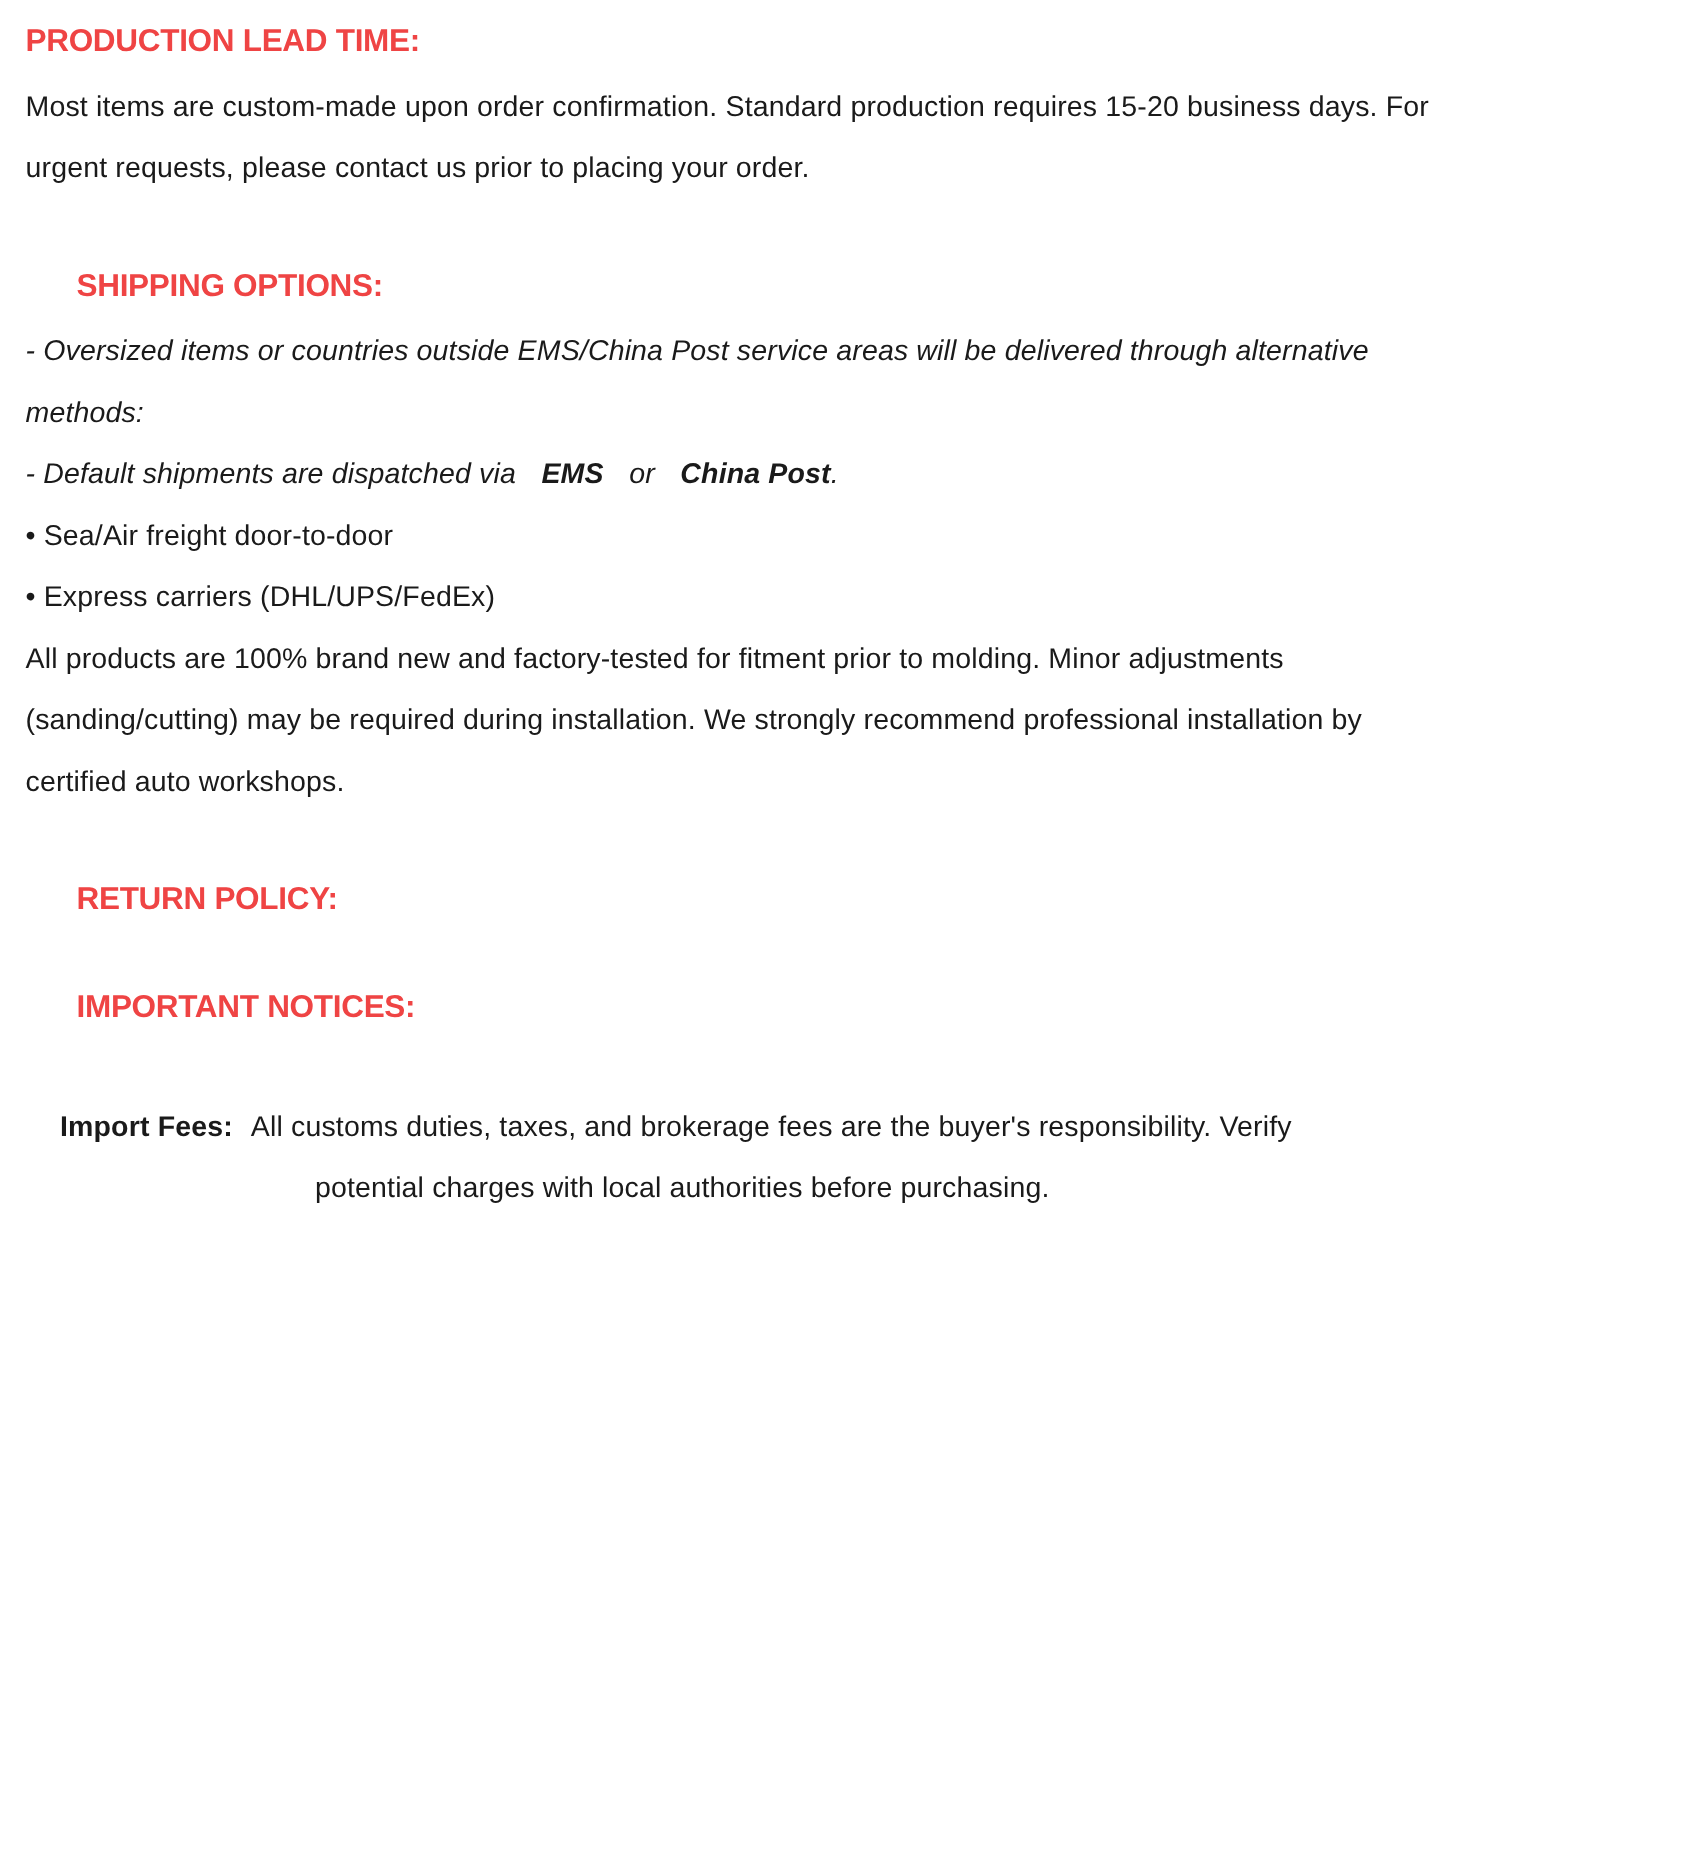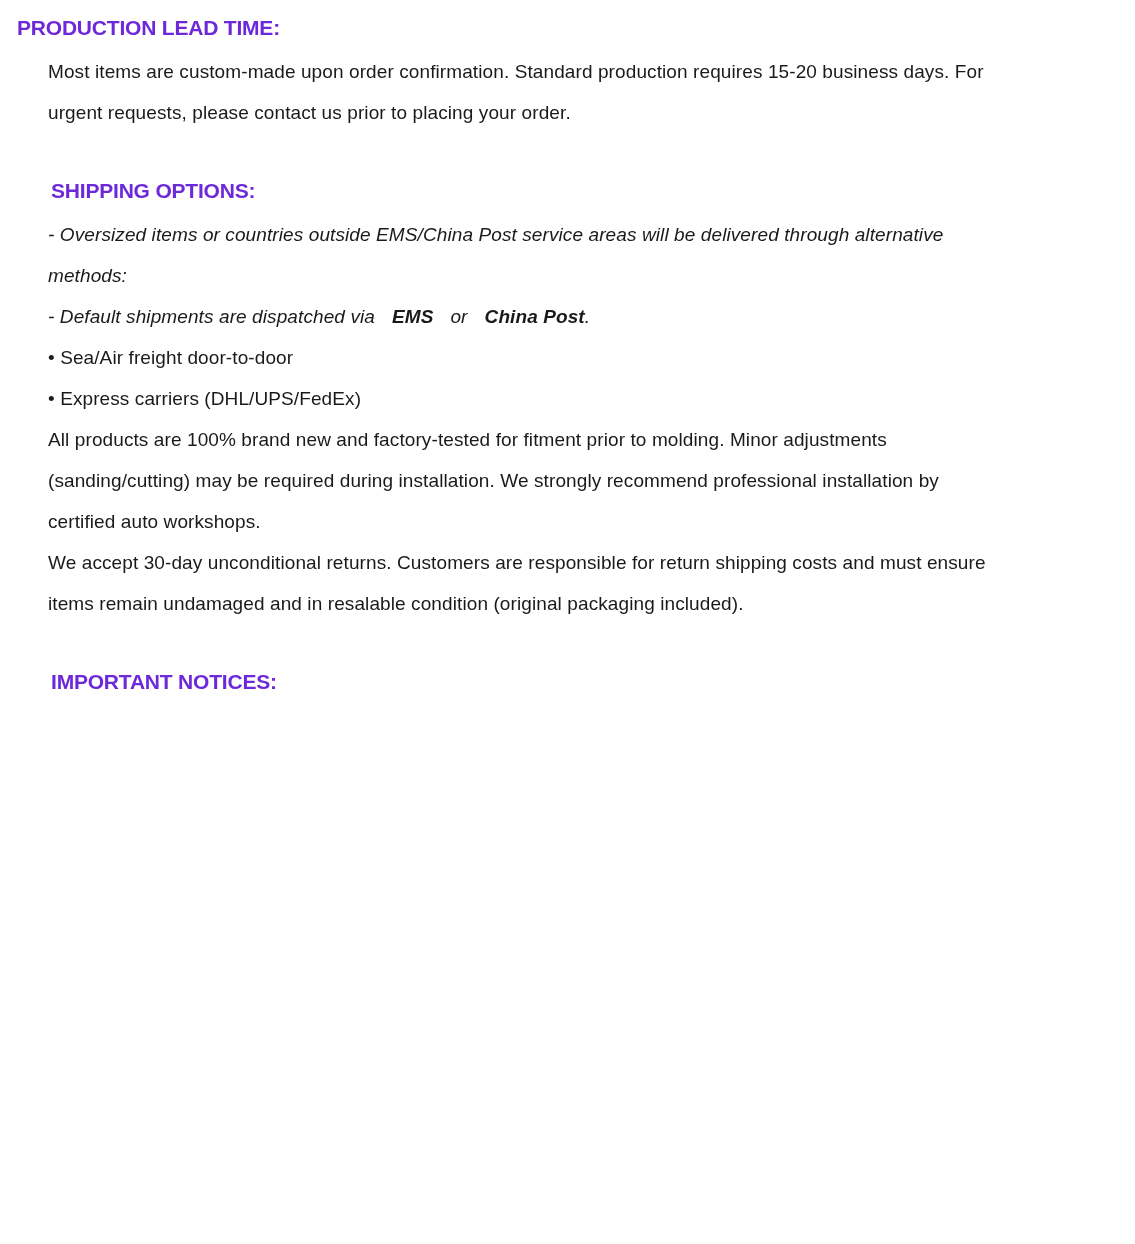--- a/index.html
+++ b/index.html
@@ -15,33 +15,32 @@
     padding: 14px 16px 0 17px;
     background: #ffffff;
     font-family: "Liberation Sans", "DejaVu Sans", sans-serif;
     color: #1a1a1a;
     overflow: hidden;
   }
   h2.heading {
     font-size: 21px;
     line-height: 28px;
     font-weight: 700;
-    color: #6d28d9;
+    color: #ef4444;
     margin: 0 0 9px 0;
     letter-spacing: -0.2px;
   }
   h2.heading.sec {
     margin-top: 44px;
     margin-left: 34px;
   }
   .body {
     font-size: 19px;
     line-height: 41px;
     letter-spacing: 0.1px;
-    margin-left: 31px;
   }
   .lines {
     white-space: pre-line;   
   }
   .italic {
     font-style: italic;
   }
   .bi {
     font-weight: 700;
     font-style: italic;
@@ -75,20 +74,21 @@
   <div class="body italic lines">- Oversized items or countries outside EMS/China Post service areas will be delivered through alternative
 methods:</div>
   <div class="body italic"><span>- Default shipments are dispatched via</span><span class="bi gapboth">EMS</span><span>or</span><span class="bi gapleft">China Post</span><span>.</span></div>
   <div class="body lines">• Sea/Air freight door-to-door
 • Express carriers (DHL/UPS/FedEx)</div>
 
   <div class="body lines">All products are 100% brand new and factory-tested for fitment prior to molding. Minor adjustments
 (sanding/cutting) may be required during installation. We strongly recommend professional installation by
 certified auto workshops.</div>
 
-  <div class="body lines">We accept 30-day unconditional returns. Customers are responsible for return shipping costs and must ensure
-items remain undamaged and in resalable condition (original packaging included).</div>
+  <h2 class="heading sec">RETURN POLICY:</h2>
 
   <h2 class="heading sec">IMPORTANT NOTICES:</h2>
 
+  <div class="body hang mt-import"><span class="label wide-gap">Import Fees:</span><span class="lines">All customs duties, taxes, and brokerage fees are the buyer's responsibility. Verify
+potential charges with local authorities before purchasing.</span></div>
 
 
 </div>
 
 </body></html>

